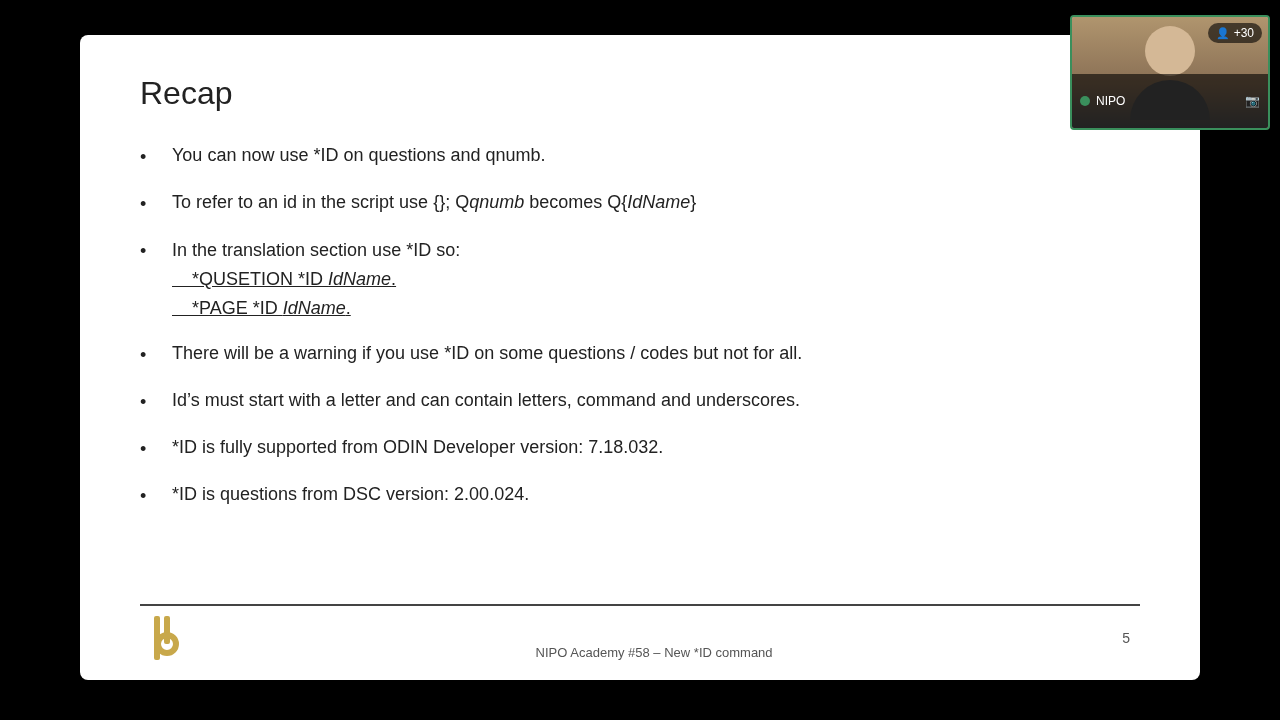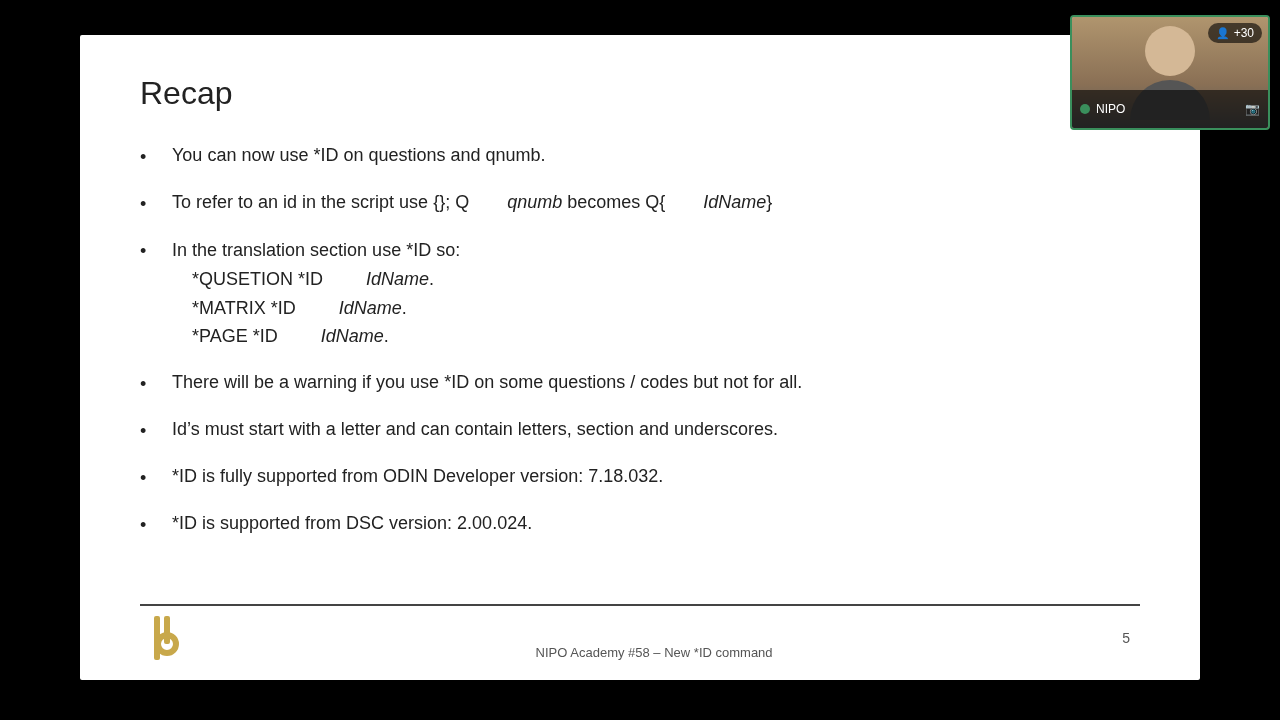--- a/index.html
+++ b/index.html
@@ -13,21 +13,21 @@
       position: relative;
     }
 
     .slide-container {
       position: absolute;
       left: 80px;
       top: 35px;
       width: 1120px;
       height: 645px;
       background: #fff;
-      border-radius: 2px;
+      border-radius: 8px;
     }
 
     .slide-content {
       padding: 40px 60px 20px 60px;
       height: 100%;
       display: flex;
       flex-direction: column;
     }
 
     .slide-title {
@@ -59,31 +59,31 @@
       margin-right: 12px;
       margin-top: 2px;
     }
 
     .bullet-text {
       flex: 1;
     }
 
     em {
       font-style: italic;
-      padding-left: 38px;
     }
 
     .sub-lines {
       margin-top: 4px;
       margin-left: 0;
       line-height: 1.6;
     }
 
     .sub-line {
       display: block;
+      text-decoration: underline;
     }
 
     .slide-footer {
       border-top: 2px solid #444;
       display: flex;
       align-items: center;
       justify-content: space-between;
       padding: 10px 10px 0 10px;
       margin-top: auto;
     }
@@ -151,21 +151,21 @@
     }
 
     .video-bottom-bar {
       position: absolute;
       bottom: 0;
       left: 0;
       right: 0;
       background: rgba(0,0,0,0.6);
       color: #fff;
       font-size: 12px;
-      padding: 12px 8px;
+      padding: 20px 8px;
       display: flex;
       align-items: center;
       gap: 6px;
     }
 
     .mic-icon {
       display: inline-block;
       width: 10px;
       height: 10px;
       background: #3a8f5c;
@@ -211,44 +211,43 @@
           To refer to an id in the script use {}; Q<em>qnumb</em> becomes Q{<em>IdName</em>}
         </span>
       </li>
 
       <li class="bullet-item">
         <span class="bullet-dot">•</span>
         <span class="bullet-text">
           In the translation section use *ID so:
           <span class="sub-lines">
             <span class="sub-line">&nbsp;&nbsp;&nbsp;&nbsp;*QUSETION *ID <em>IdName</em>.</span>
-            <span class="sub-line">&nbsp;&nbsp;&nbsp;&nbsp;*MATRIX *ID <em>IdName</em>.</span>
             <span class="sub-line">&nbsp;&nbsp;&nbsp;&nbsp;*PAGE *ID <em>IdName</em>.</span>
           </span>
         </span>
       </li>
 
       <li class="bullet-item">
         <span class="bullet-dot">•</span>
         <span class="bullet-text">There will be a warning if you use *ID on some questions / codes but not for all.</span>
       </li>
 
       <li class="bullet-item">
         <span class="bullet-dot">•</span>
-        <span class="bullet-text">Id’s must start with a letter and can contain letters, section and underscores.</span>
+        <span class="bullet-text">Id’s must start with a letter and can contain letters, command and underscores.</span>
       </li>
 
       <li class="bullet-item">
         <span class="bullet-dot">•</span>
         <span class="bullet-text">*ID is fully supported from ODIN Developer version: 7.18.032.</span>
       </li>
 
       <li class="bullet-item">
         <span class="bullet-dot">•</span>
-        <span class="bullet-text">*ID is supported from DSC version: 2.00.024.</span>
+        <span class="bullet-text">*ID is questions from DSC version: 2.00.024.</span>
       </li>
 
     </ul>
 
     <div class="slide-footer">
       <div class="logo-area">
 
         <svg class="nipo-logo" viewBox="0 0 36 44" xmlns="http://www.w3.org/2000/svg">
           <rect x="4" y="0" width="6" height="44" fill="#c8a84b" rx="2"></rect>
           <rect x="14" y="0" width="6" height="28" fill="#c8a84b" rx="2"></rect>

